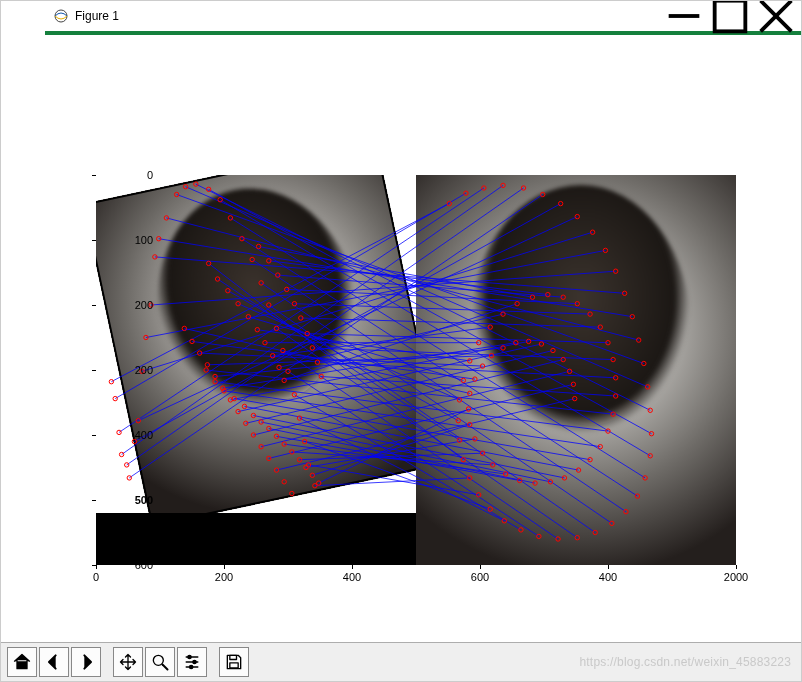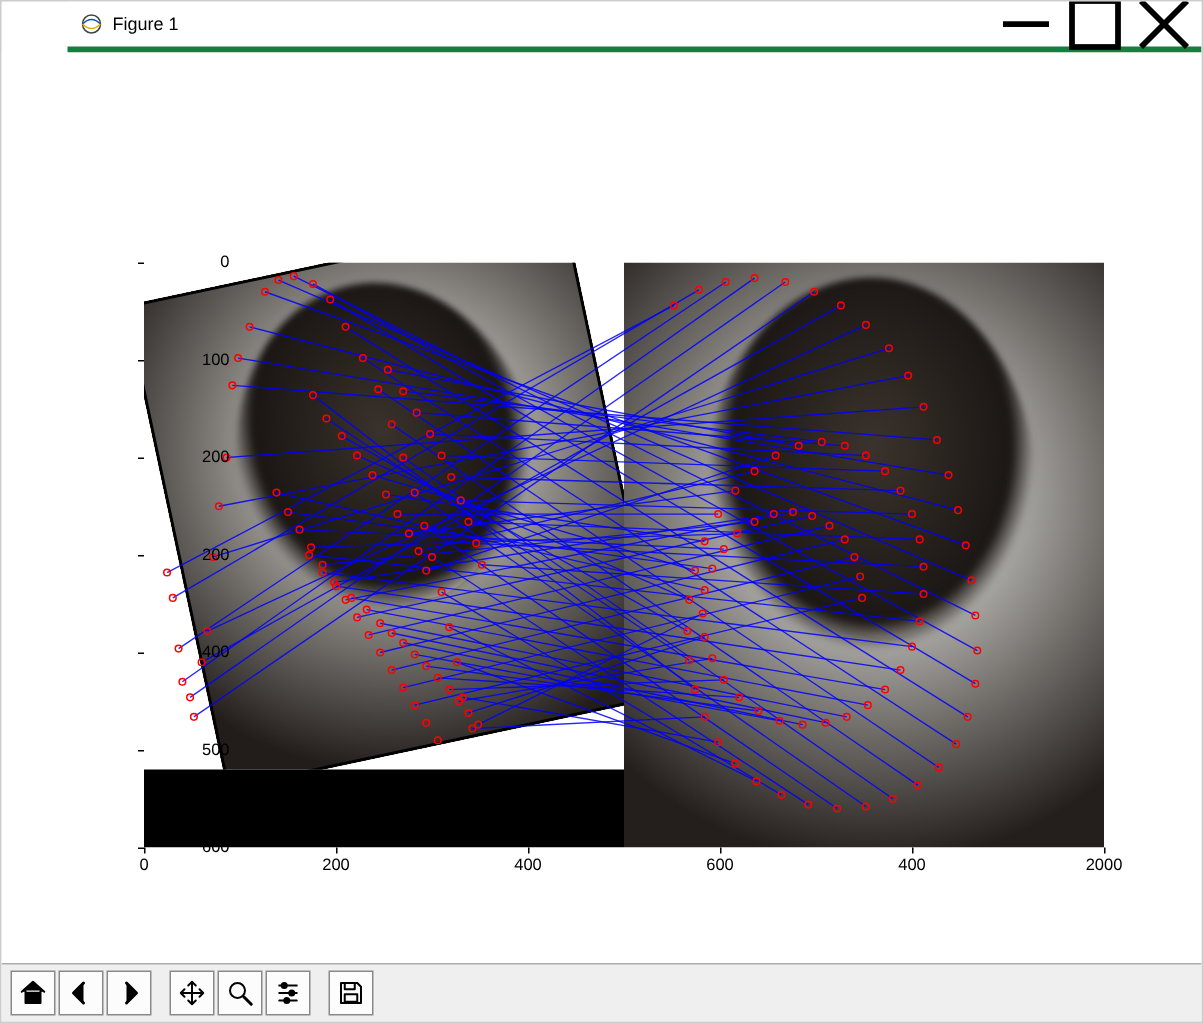--- a/index.html
+++ b/index.html
@@ -433,21 +433,21 @@
       <div class="tick-label y-tick" style="top: 140px;">0</div>
       <div class="axis-tick" style="left: 91px; top: 140px; width: 4px; height: 1px;"></div>
       <div class="tick-label y-tick" style="top: 205px;">100</div>
       <div class="axis-tick" style="left: 91px; top: 205px; width: 4px; height: 1px;"></div>
       <div class="tick-label y-tick" style="top: 270px;">200</div>
       <div class="axis-tick" style="left: 91px; top: 270px; width: 4px; height: 1px;"></div>
       <div class="tick-label y-tick" style="top: 335px;">200</div>
       <div class="axis-tick" style="left: 91px; top: 335px; width: 4px; height: 1px;"></div>
       <div class="tick-label y-tick" style="top: 400px;">400</div>
       <div class="axis-tick" style="left: 91px; top: 400px; width: 4px; height: 1px;"></div>
-      <div class="tick-label y-tick" style="top: 465px;">500</div>
+      <div class="tick-label y-tick" style="top: 465px; font-weight: bold;">500</div>
       <div class="axis-tick" style="left: 91px; top: 465px; width: 4px; height: 1px;"></div>
       <div class="tick-label y-tick" style="top: 530px;">600</div>
       <div class="axis-tick" style="left: 91px; top: 530px; width: 4px; height: 1px;"></div>
     </div>
   <div id="xtick-container">
       <div class="tick-label x-tick" style="left: 95px; top: 536px;">0</div>
       <div class="axis-tick" style="left: 95px; top: 530px; width: 1px; height: 4px;"></div>
       <div class="tick-label x-tick" style="left: 223px; top: 536px;">200</div>
       <div class="axis-tick" style="left: 223px; top: 530px; width: 1px; height: 4px;"></div>
       <div class="tick-label x-tick" style="left: 351px; top: 536px;">400</div>
@@ -506,13 +506,14 @@
   <div class="tb-sep"></div>
   <div class="tb-group">
     <div class="tb-btn" title="Save">
       <svg viewBox="0 0 24 24">
           <path d="M4 4 H17 L20 7 V20 H4 Z"></path>
           <rect x="7" y="4" width="8" height="5"></rect>
           <rect x="7" y="13" width="10" height="6"></rect>
         </svg>
     </div>
   </div>
+  <span class="watermark">https://blog.csdn.net/weixin_45883223</span>
 </div>
 
 </body></html>

